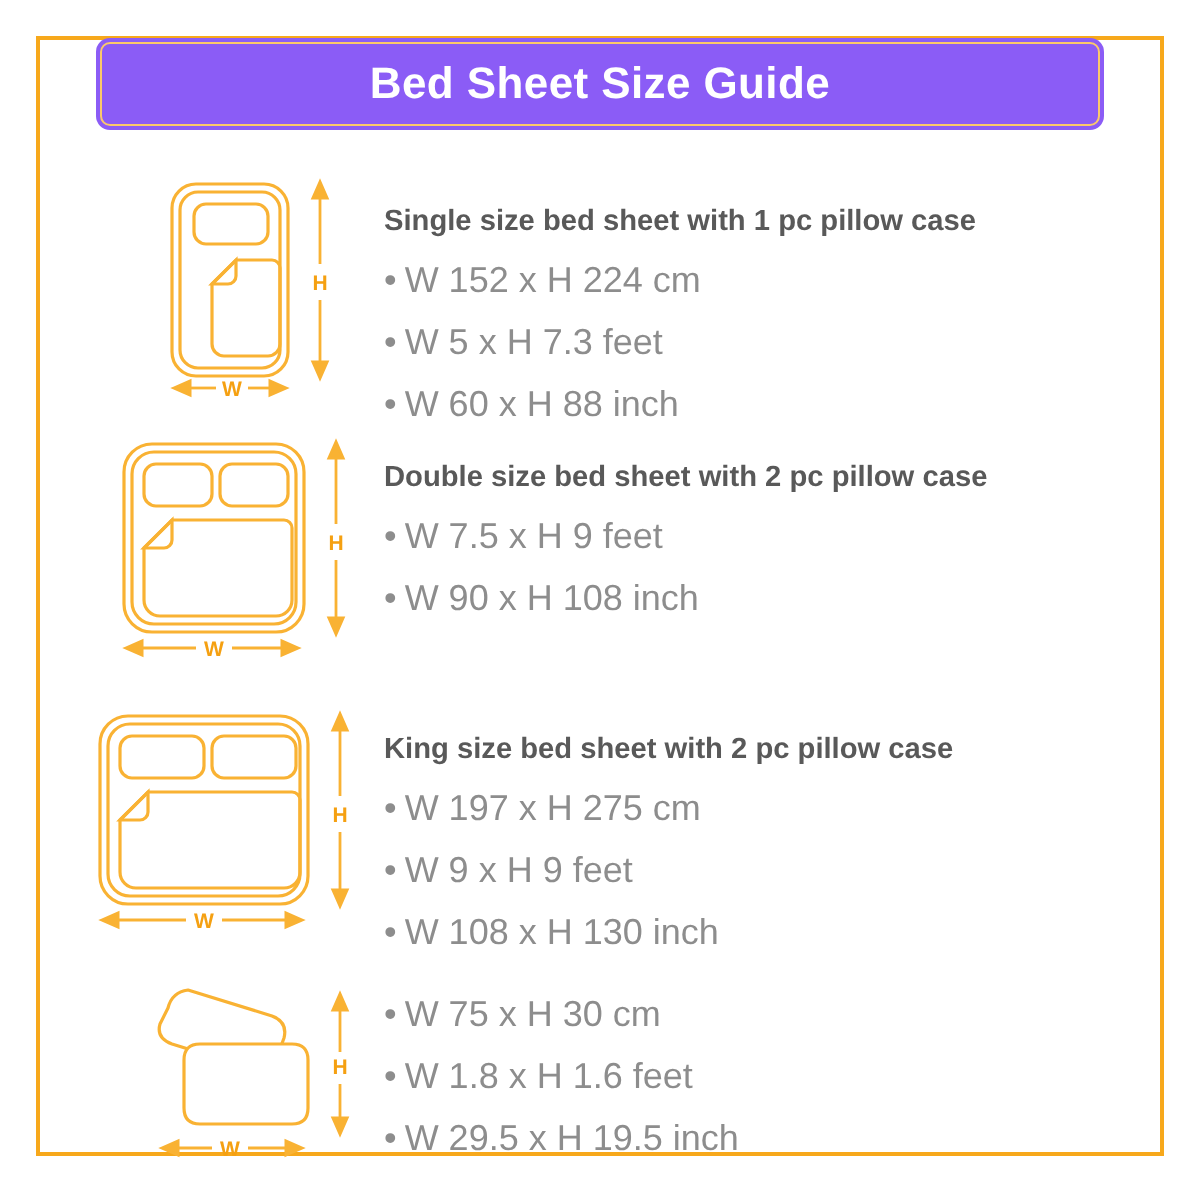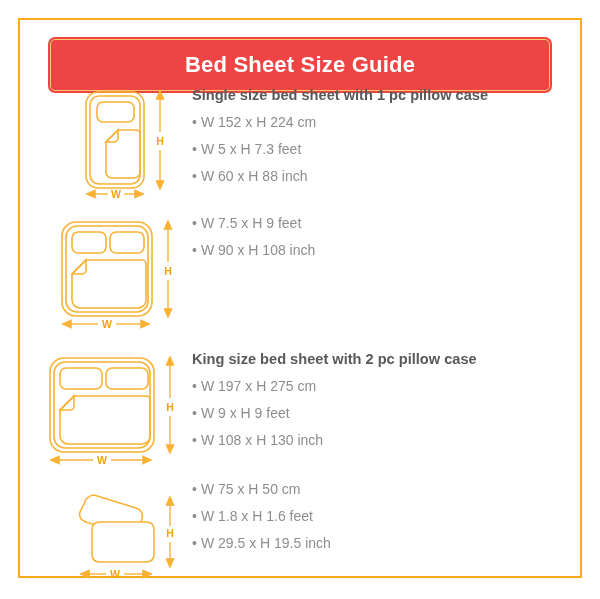--- a/index.html
+++ b/index.html
@@ -33,24 +33,24 @@
     border: 2px solid #f7a81b;
     box-sizing: border-box;
     background: transparent;
     pointer-events: none;
   }
 
   
   #title-bar {
     position: absolute;
     left: 48px;
-    top: 37px;
+    top: 19px;
     width: 504px;
-    height: 56px;
-    background: #ef4444;
+    height: 46px;
+    background: #8b5cf6;
     border-radius: 7px;
     box-sizing: border-box;
     padding: 2px;
   }
   #title-inner {
     width: 100%;
     height: 100%;
     border: 1px solid #fbc96a;
     border-radius: 5px;
     box-sizing: border-box;
@@ -82,39 +82,39 @@
     left: 0;
     top: 0;
     width: 150px;
     height: 112px;
   }
   .art svg { display: block; }
 
   .txt {
     position: absolute;
     left: 152px;
-    top: 0;
+    top: 16px;
     width: 368px;
   }
   .sec-title {
     color: #595959;
     font-size: 14.6px;
     font-weight: bold;
     line-height: 1;
     margin: 0 0 12px 0;
     white-space: nowrap;
   }
   .bullets {
     list-style: none;
     margin: 0;
     padding: 0;
   }
   .bullets li {
     color: #8d8d8d;
-    font-size: 14px;
+    font-size: 18px;
     line-height: 1;
     margin-bottom: 13px;
     white-space: nowrap;
   }
   .bullets li .dot {
     color: #8d8d8d;
     margin-right: 4px;
   }
 </style>
 </head>
@@ -192,20 +192,21 @@
           <line x1="28" y1="108" x2="58" y2="108" stroke-width="1.4"></line>
           <line x1="76" y1="108" x2="104" y2="108" stroke-width="1.4"></line>
           <polygon points="23,108 31,104.5 31,111.5"></polygon>
           <polygon points="109,108 101,104.5 101,111.5"></polygon>
         </g>
         <text x="128" y="59" text-anchor="middle" font-family="Liberation Sans, sans-serif" font-size="10.5" font-weight="bold" fill="#f5a011">H</text>
         <text x="67" y="112" text-anchor="middle" font-family="Liberation Sans, sans-serif" font-size="10.5" font-weight="bold" fill="#f5a011">W</text>
       </svg>
     </div>
     <div class="txt">
+      <p class="sec-title">Double size bed sheet with 2 pc pillow case</p>
       <ul class="bullets">
         <li><span class="dot">•</span><span>W 7.5 x H 9 feet</span></li>
         <li><span class="dot">•</span><span>W 90 x H 108 inch</span></li>
       </ul>
     </div>
   </div>
 
   <div class="row" id="row-2">
     <div class="art">
       <svg width="150" height="118" viewBox="0 0 150 118" xmlns="http://www.w3.org/2000/svg">
@@ -259,20 +260,20 @@
           <line x1="84" y1="92" x2="106" y2="92" stroke-width="1.4"></line>
           <polygon points="41,92 49,88.5 49,95.5"></polygon>
           <polygon points="111,92 103,88.5 103,95.5"></polygon>
         </g>
         <text x="130" y="55" text-anchor="middle" font-family="Liberation Sans, sans-serif" font-size="10.5" font-weight="bold" fill="#f5a011">H</text>
         <text x="75" y="96" text-anchor="middle" font-family="Liberation Sans, sans-serif" font-size="10.5" font-weight="bold" fill="#f5a011">W</text>
       </svg>
     </div>
     <div class="txt">
       <ul class="bullets">
-        <li><span class="dot">•</span><span>W 75 x H 50 cm</span></li>
+        <li><span class="dot">•</span><span>W 75 x H 30 cm</span></li>
         <li><span class="dot">•</span><span>W 1.8 x H 1.6 feet</span></li>
         <li><span class="dot">•</span><span>W 29.5 x H 19.5 inch</span></li>
       </ul>
     </div>
   </div>
 
 </div>
 
 </body></html>

